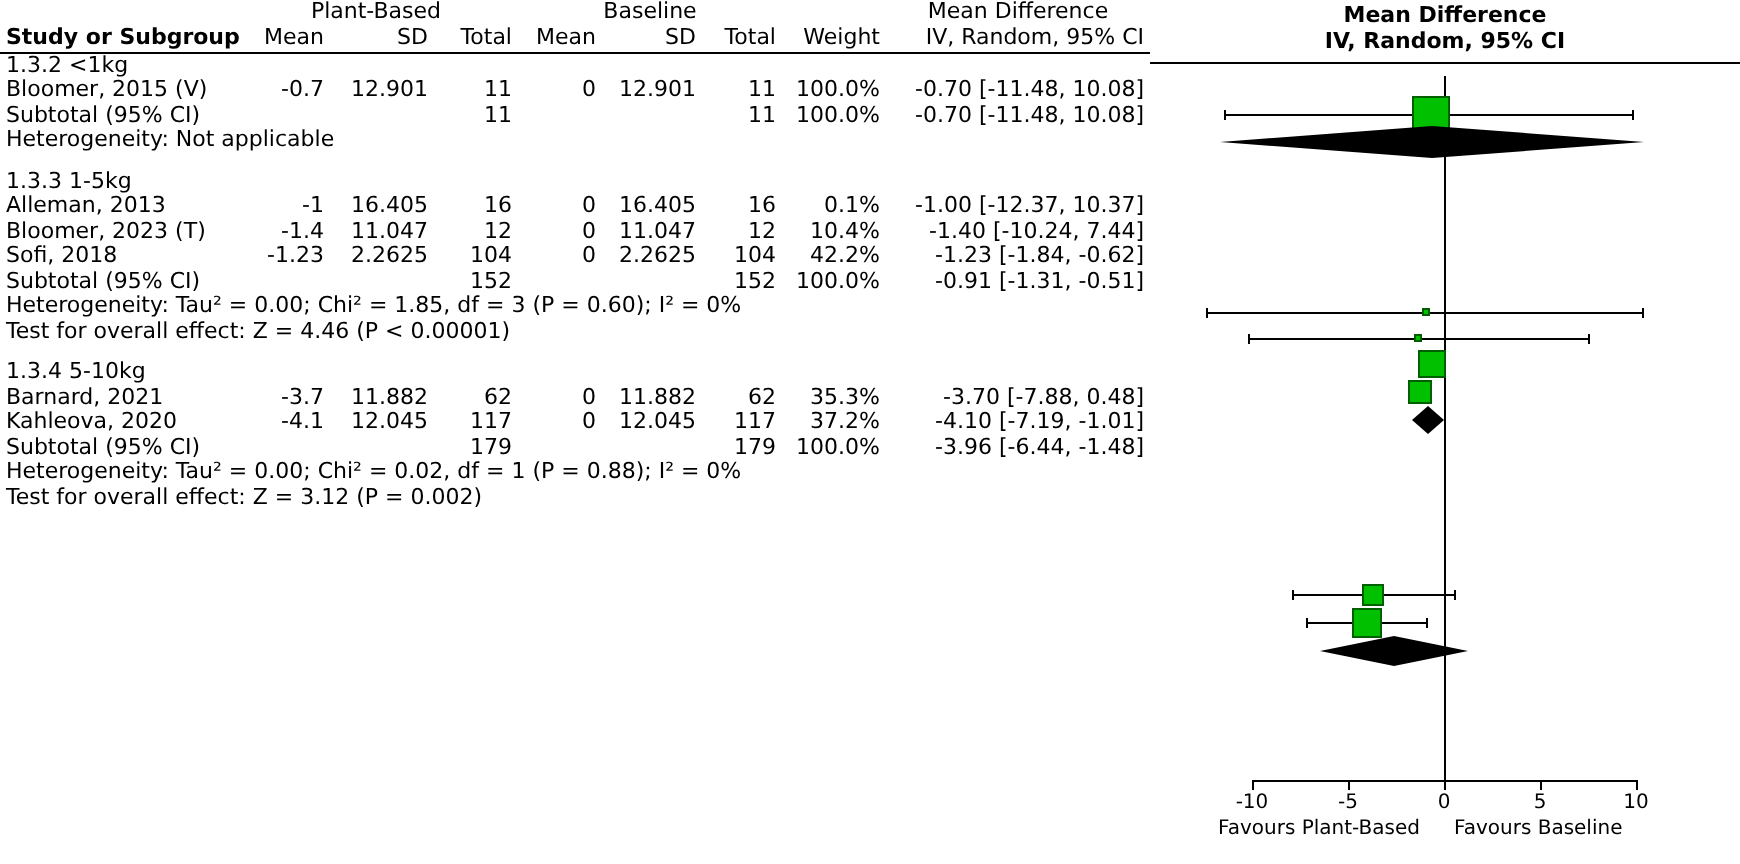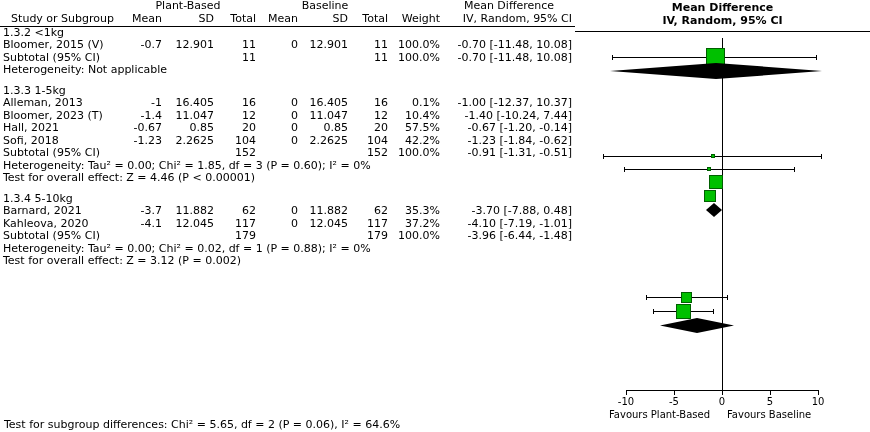--- a/index.html
+++ b/index.html
@@ -24,21 +24,21 @@
   table.forest td, table.forest th {
     padding: 0 3px;
     font-weight: normal;
     font-size: 11px;
     line-height: 12.5px;
     white-space: nowrap;
     vertical-align: bottom;
   }
   .grp-head th { text-align: center; font-weight: bold; font-size: 11px; padding-bottom:0; }
   .col-head th { text-align: right; font-weight: bold; padding-bottom: 2px; }
-  .col-head th.left { text-align: right; }
+  .col-head th.left { text-align: right; font-weight: bold; }
   .hdr-rule td { border-bottom: 1px solid #000; height: 1px; padding: 0; }
 
   .num { text-align: right; }
   .lbl { text-align: left; }
   .bold { font-weight: bold; }
   .subhead td { font-weight: bold; padding-top: 7px; }
   .spacer td { height: 8px; }
   .note td { text-align: left; padding-top: 1px; }
 
   
@@ -159,31 +159,20 @@
       <td class="num">-1.4</td>
       <td class="num">11.047</td>
       <td class="num">12</td>
       <td class="num">0</td>
       <td class="num">11.047</td>
       <td class="num">12</td>
       <td class="num">10.4%</td>
       <td class="num">-1.40 [-10.24, 7.44]</td>
     </tr>
     <tr>
-      <td class="lbl">Hall, 2021</td>
-      <td class="num">-0.67</td>
-      <td class="num">0.85</td>
-      <td class="num">20</td>
-      <td class="num">0</td>
-      <td class="num">0.85</td>
-      <td class="num">20</td>
-      <td class="num">57.5%</td>
-      <td class="num">-0.67 [-1.20, -0.14]</td>
-    </tr>
-    <tr>
       <td class="lbl">Sofi, 2018</td>
       <td class="num">-1.23</td>
       <td class="num">2.2625</td>
       <td class="num">104</td>
       <td class="num">0</td>
       <td class="num">2.2625</td>
       <td class="num">104</td>
       <td class="num">42.2%</td>
       <td class="num">-1.23 [-1.84, -0.62]</td>
     </tr>
@@ -246,21 +235,20 @@
     </tr>
     <tr class="note">
       <td colspan="9">Heterogeneity: Tau² = 0.00; Chi² = 0.02, df = 1 (P = 0.88); I² = 0%</td>
     </tr>
     <tr class="note">
       <td colspan="9">Test for overall effect: Z = 3.12 (P = 0.002)</td>
     </tr>
   </tbody>
     </table>
 
-  <div class="footer">Test for subgroup differences: Chi² = 5.65, df = 2 (P = 0.06), I² = 64.6%</div>
 
   <div class="plot">
     <div class="plot-head">
       <div>Mean Difference</div>
       <div>IV, Random, 95% CI</div>
     </div>
     <div class="plot-rule"></div>
 
     <div class="vzero" style="left:147px; top:38px; height:352px;"></div>
 

